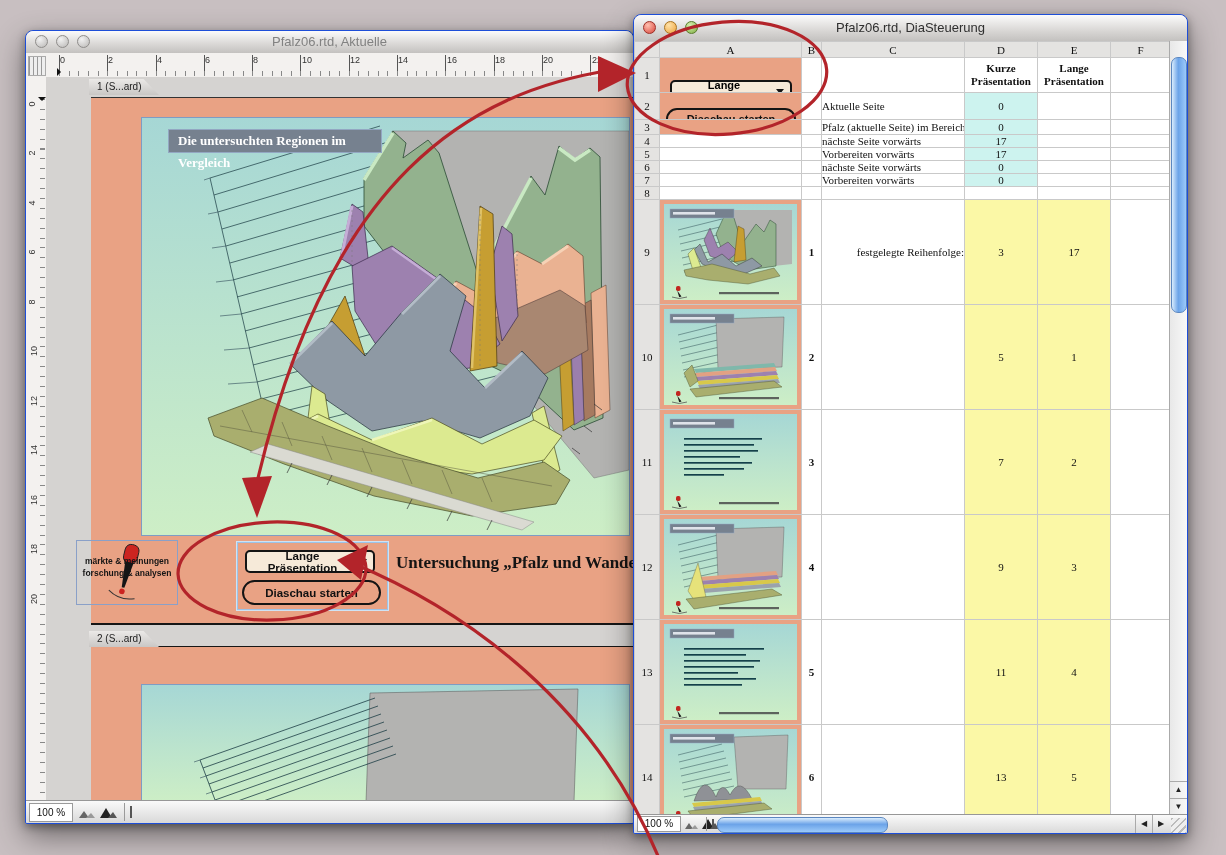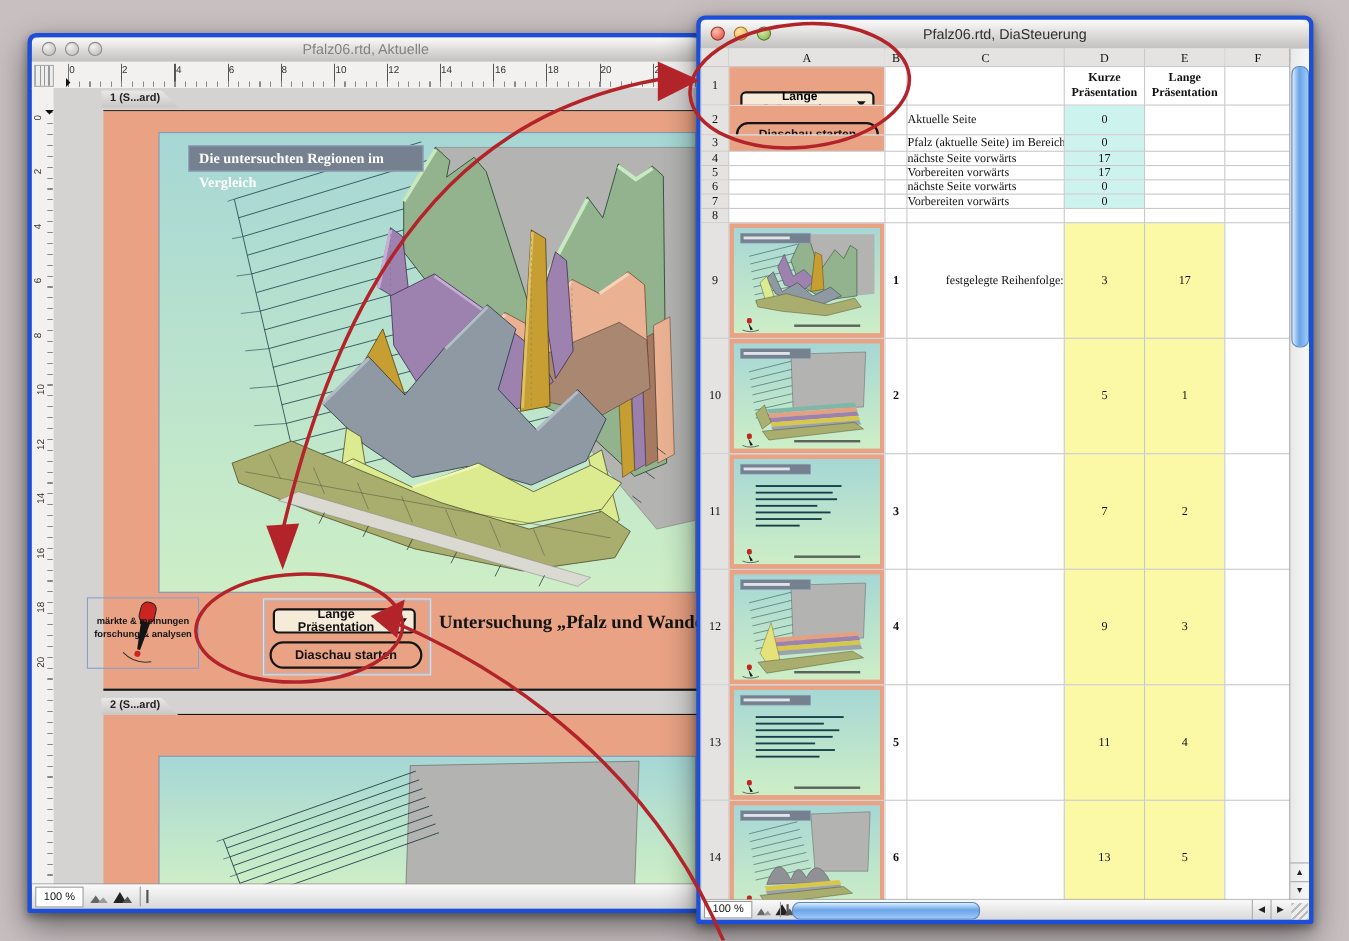--- a/index.html
+++ b/index.html
@@ -1,18 +1,18 @@
 <!DOCTYPE html>
 <html><head>
 <meta charset="utf-8">
 <style>
   html,body{margin:0;padding:0;width:1226px;height:855px;overflow:hidden;background:#c8bfc1;
     font-family:"Liberation Sans",sans-serif;}
   
-  .win{position:absolute;background:#ecebe9;border:4px solid #1d4ed8;
+  .win{position:absolute;background:#ecebe9;border:1px solid #1d4ed8;
     border-radius:8px 8px 2px 2px;box-shadow:0 12px 30px rgba(0,0,0,.45),0 3px 8px rgba(0,0,0,.35);}
   .titlebar{position:absolute;left:0;right:0;top:0;height:22px;
     background:linear-gradient(#fbfbfb,#d9d7d5 60%,#c3c1bf);
     border-bottom:1px solid #8e8c8a;border-radius:8px 8px 0 0;text-align:center;}
   .titlebar .title{font-size:13px;line-height:22px;color:#2f2f2f;}
   .titlebar.unfocused .title{color:#828282;}
   .lights{position:absolute;left:9px;top:4px;display:flex;gap:8px;}
   .light{width:13px;height:13px;border-radius:50%;box-sizing:border-box;}
   .light.gray{background:radial-gradient(circle at 35% 30%,#f2f2f2,#b9b7b5);border:1px solid #8f8d8b;}
   .light.red{background:radial-gradient(circle at 35% 30%,#ffc0b0,#d9453a);border:1px solid #9c3027;}
@@ -31,21 +31,21 @@
   .vruler .rnum{position:absolute;left:3px;font-size:9px;color:#333;transform:rotate(-90deg);}
   .vruler .tickcol{position:absolute;top:22px;bottom:0;right:1px;width:5px;
     background:repeating-linear-gradient(to bottom,#888 0 1px,transparent 1px 9.9px);}
   .origin-h{position:absolute;left:31px;bottom:1px;width:0;height:0;border-left:4px solid #111;border-top:4px solid transparent;border-bottom:4px solid transparent;}
   .origin-v{position:absolute;left:12px;top:20px;width:0;height:0;border-top:4px solid #111;border-left:4px solid transparent;border-right:4px solid transparent;}
   
   .lw-body{position:absolute;left:0;right:0;top:46px;bottom:22px;}
   .canvas{position:absolute;left:20px;right:0;top:0;bottom:0;background:#d5d3d1;overflow:hidden;}
   .page{position:absolute;background:#e9a284;border-top:1px solid #333;}
   .page-tab{position:absolute;height:16px;background:linear-gradient(#ebe9e7,#c9c7c5);
-    clip-path:polygon(0 0,78% 0,100% 100%,0 100%);font-size:10px;color:#222;line-height:16px;padding:0 14px 0 8px;font-weight:bold;}
+    clip-path:polygon(0 0,78% 0,100% 100%,0 100%);font-size:10px;color:#222;line-height:16px;padding:0 14px 0 8px;}
   .page-gap{position:absolute;background:#d5d3d1;border-top:2px solid #161616;border-bottom:1px solid #161616;}
   .slide{position:absolute;background:linear-gradient(#a6d7d5 0%,#bce4cd 55%,#cdeec6 100%);
     border:1px solid #7e9cc4;overflow:hidden;}
   .chip{position:absolute;background:#76818f;border:1px solid #93a7c2;color:#fff;
     font-family:"Liberation Serif",serif;font-weight:bold;font-size:13px;line-height:22px;padding:0 0 0 9px;}
   .caption{position:absolute;font-family:"Liberation Serif",serif;font-weight:bold;font-size:17px;color:#141414;white-space:nowrap;}
   .logo-box{position:absolute;border:1px solid #8aa0c8;}
   .logo-box .ll{position:absolute;width:100%;text-align:center;font-family:Liberation Sans, sans-serif;
     font-weight:bold;font-size:8.5px;color:#151515;white-space:nowrap;}
   .controls-box{position:absolute;border:1px solid #9cc3e8;outline:1px solid #cfe3f4;}

